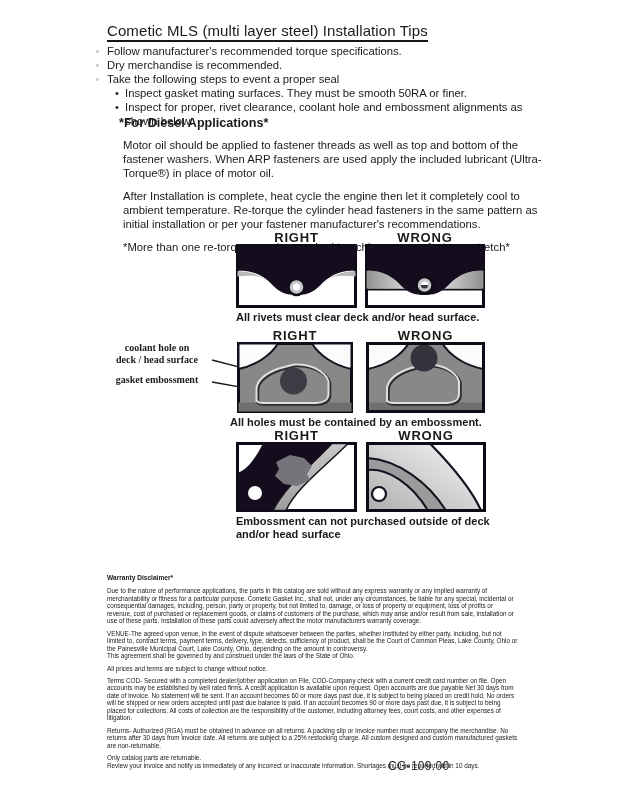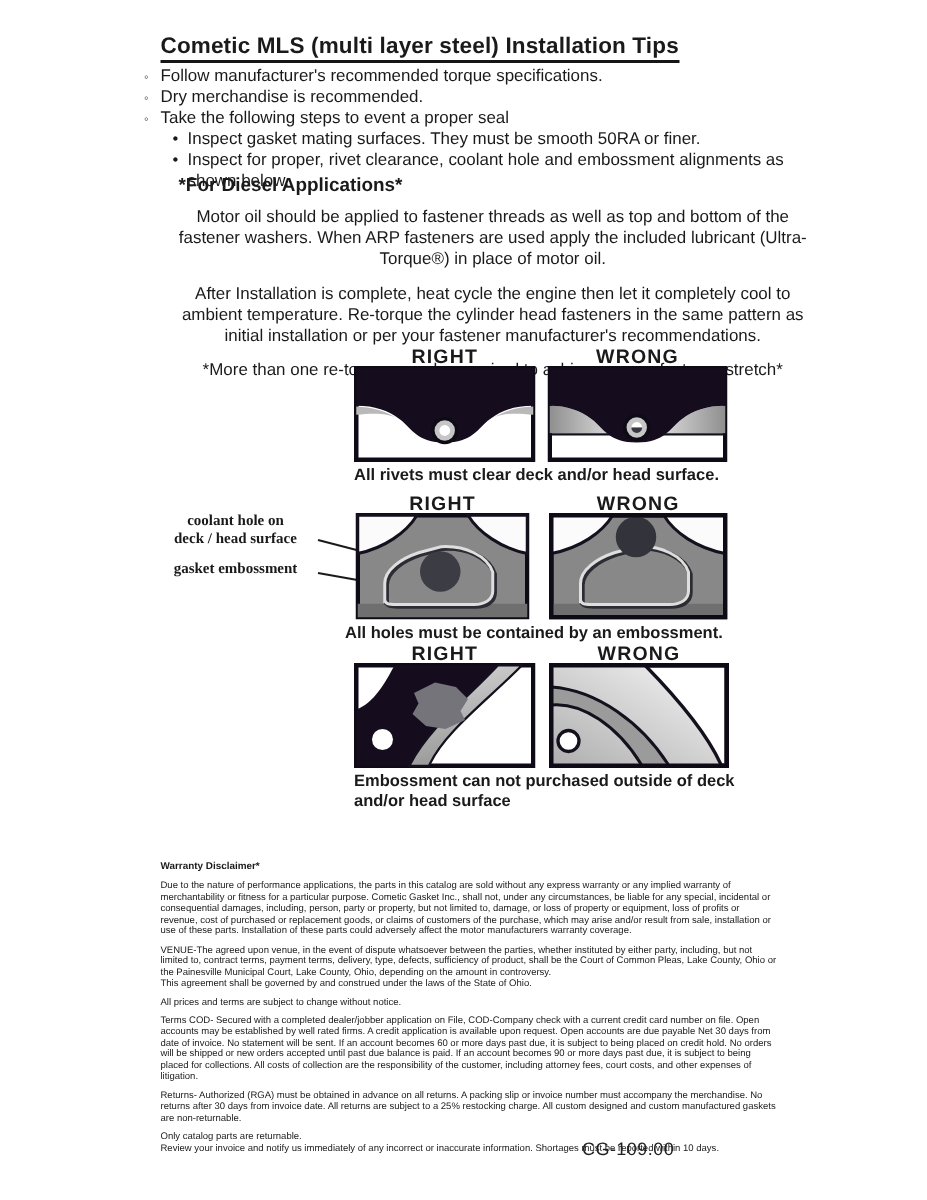--- a/index.html
+++ b/index.html
@@ -1,30 +1,30 @@
 <!DOCTYPE html>
 <html><head>
 <meta charset="utf-8">
 <style>
   html,body{margin:0;padding:0;background:#ffffff;}
   .page{position:relative;width:618px;height:800px;background:#ffffff;
         font-family:"Liberation Sans",sans-serif;color:#1a1a1a;overflow:hidden;}
 
-  .title{position:absolute;left:107px;top:22px;font-size:15px;font-weight:bold;
+  .title{position:absolute;left:107px;top:22px;font-size:15px;font-weight:normal;
          letter-spacing:.1px;border-bottom:2px solid #161616;padding-bottom:1px;white-space:nowrap;}
 
   .intro{position:absolute;left:96px;top:45px;width:460px;font-size:11.3px;line-height:13.9px;}
   .bullet{display:flex;}
   .bullet .mk{width:11px;flex:0 0 11px;font-size:8.5px;line-height:13.9px;}
   .bullet.l2{padding-left:19px;}
   .bullet.l2 .mk{width:10px;flex:0 0 10px;font-size:11px;}
 
   .diesel{position:absolute;left:107px;top:116px;width:440px;font-size:11.3px;line-height:14px;}
   .diesel h3{font-size:12.6px;margin:0 0 8px 12px;}
-  .diesel p{margin:0 0 9px 3px;text-align:center;}
+  .diesel p{margin:0 0 9px 16px;}
 
   .dlabel{position:absolute;font-weight:bold;font-size:13px;letter-spacing:.8px;text-align:center;}
   .panel{position:absolute;}
   .panel svg{display:block;}
   .caption{position:absolute;font-weight:bold;font-size:11px;line-height:12.5px;}
   .ann{position:absolute;left:102px;width:110px;text-align:center;font-weight:bold;
        font-size:10px;line-height:11.5px;font-family:Liberation Serif, serif;}
   .leader{position:absolute;left:102px;top:342px;pointer-events:none;}
 
   .disclaimer{position:absolute;left:107px;top:574px;width:412px;font-size:6.35px;line-height:7.45px;}

